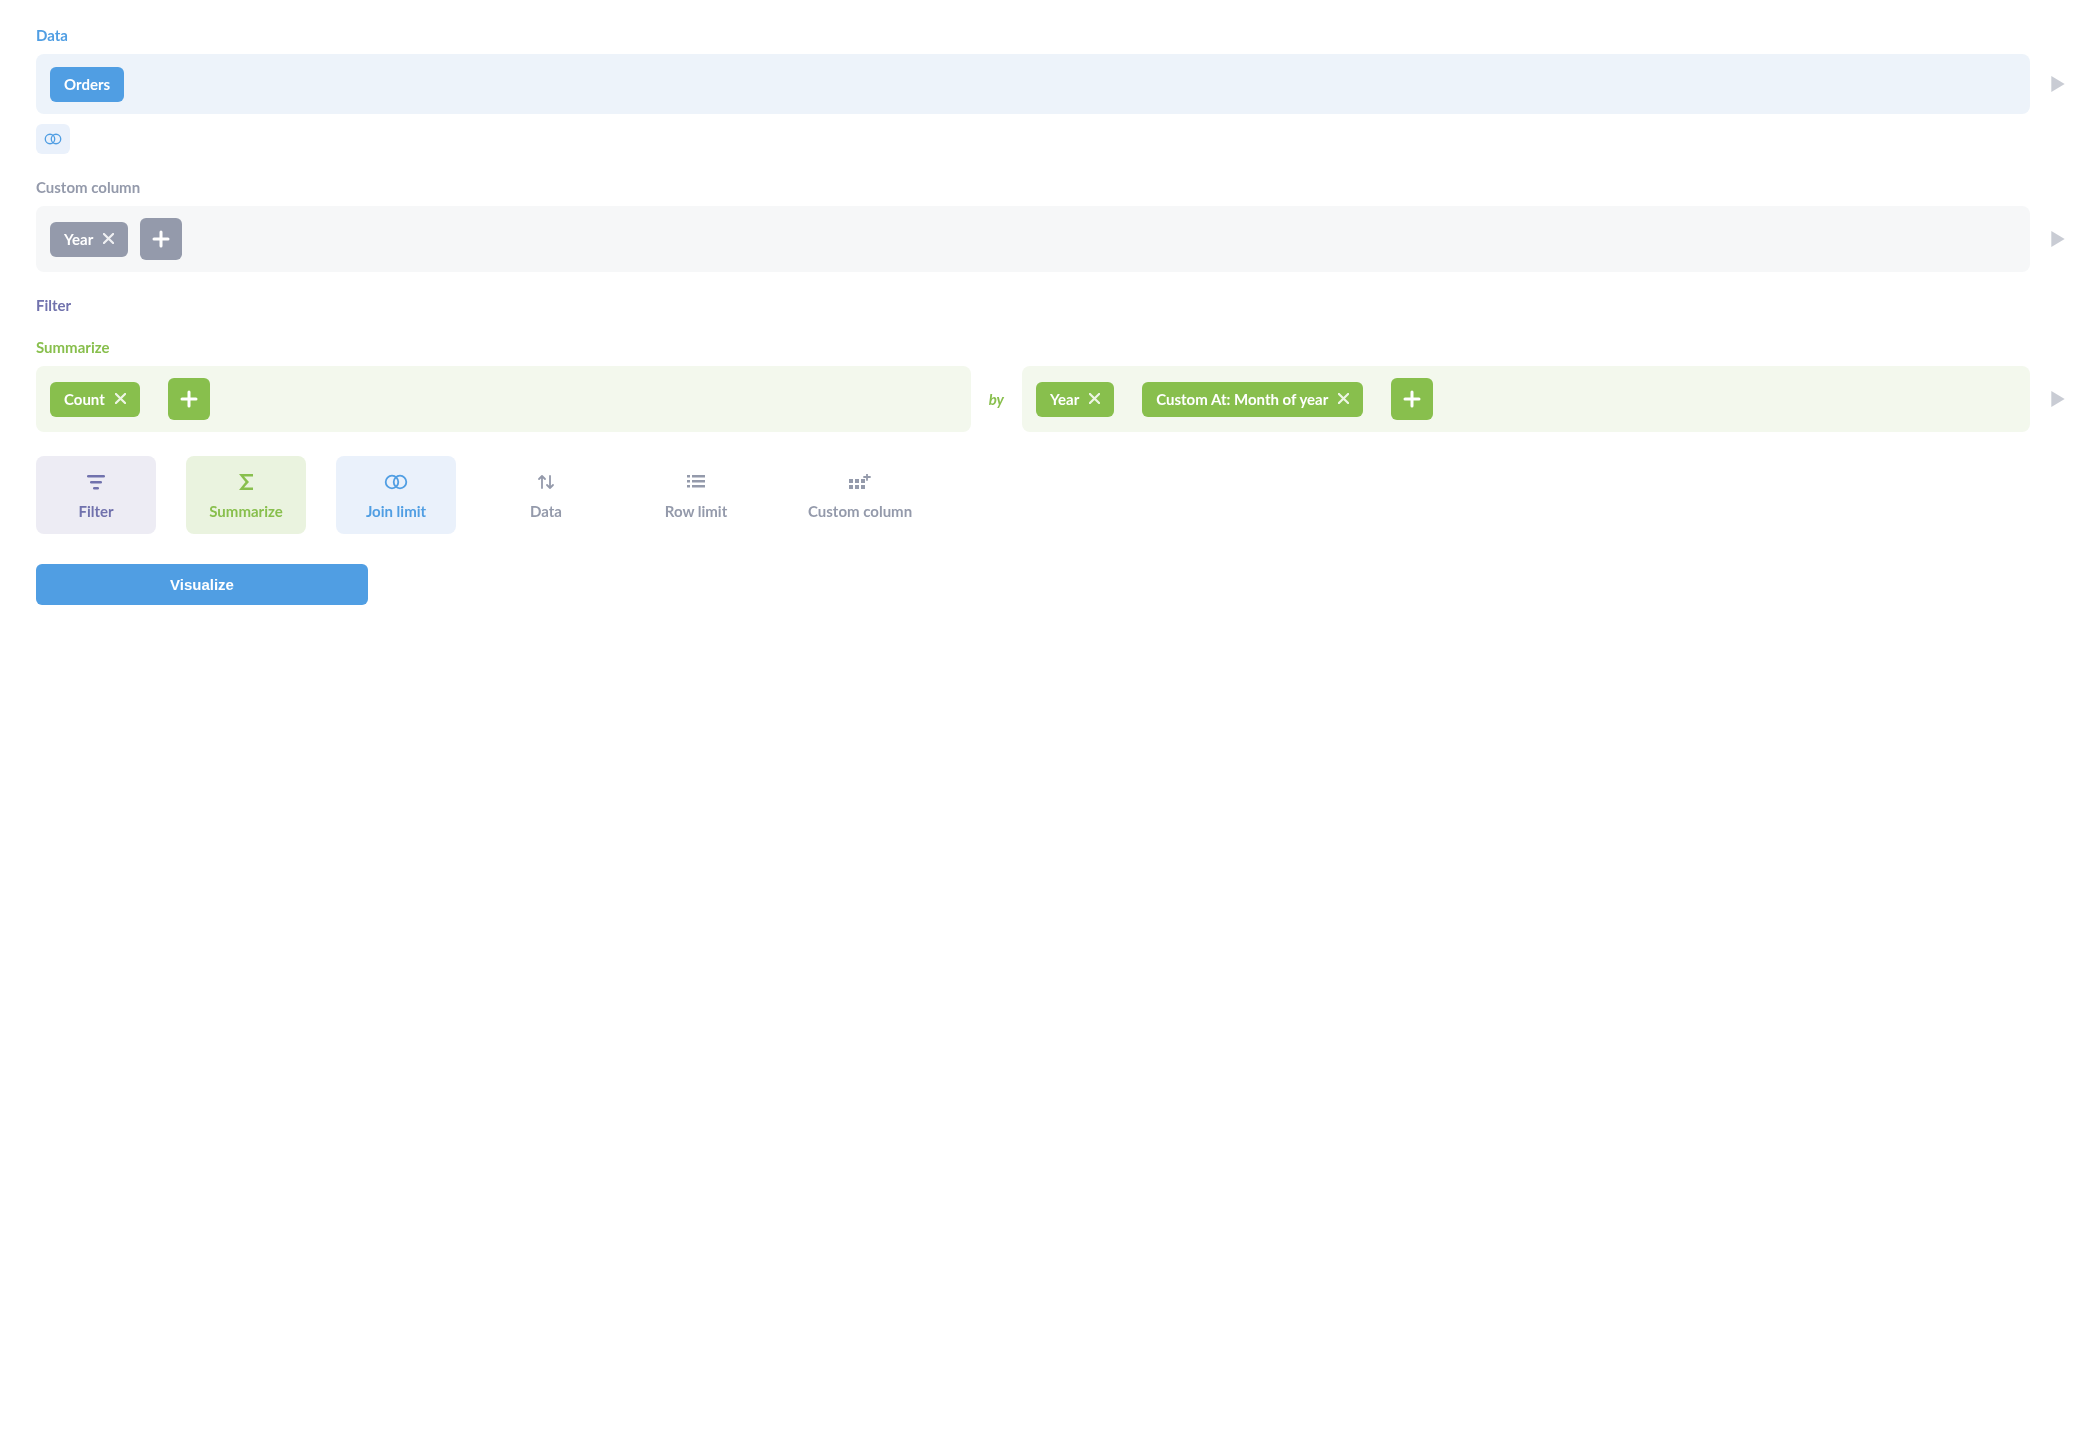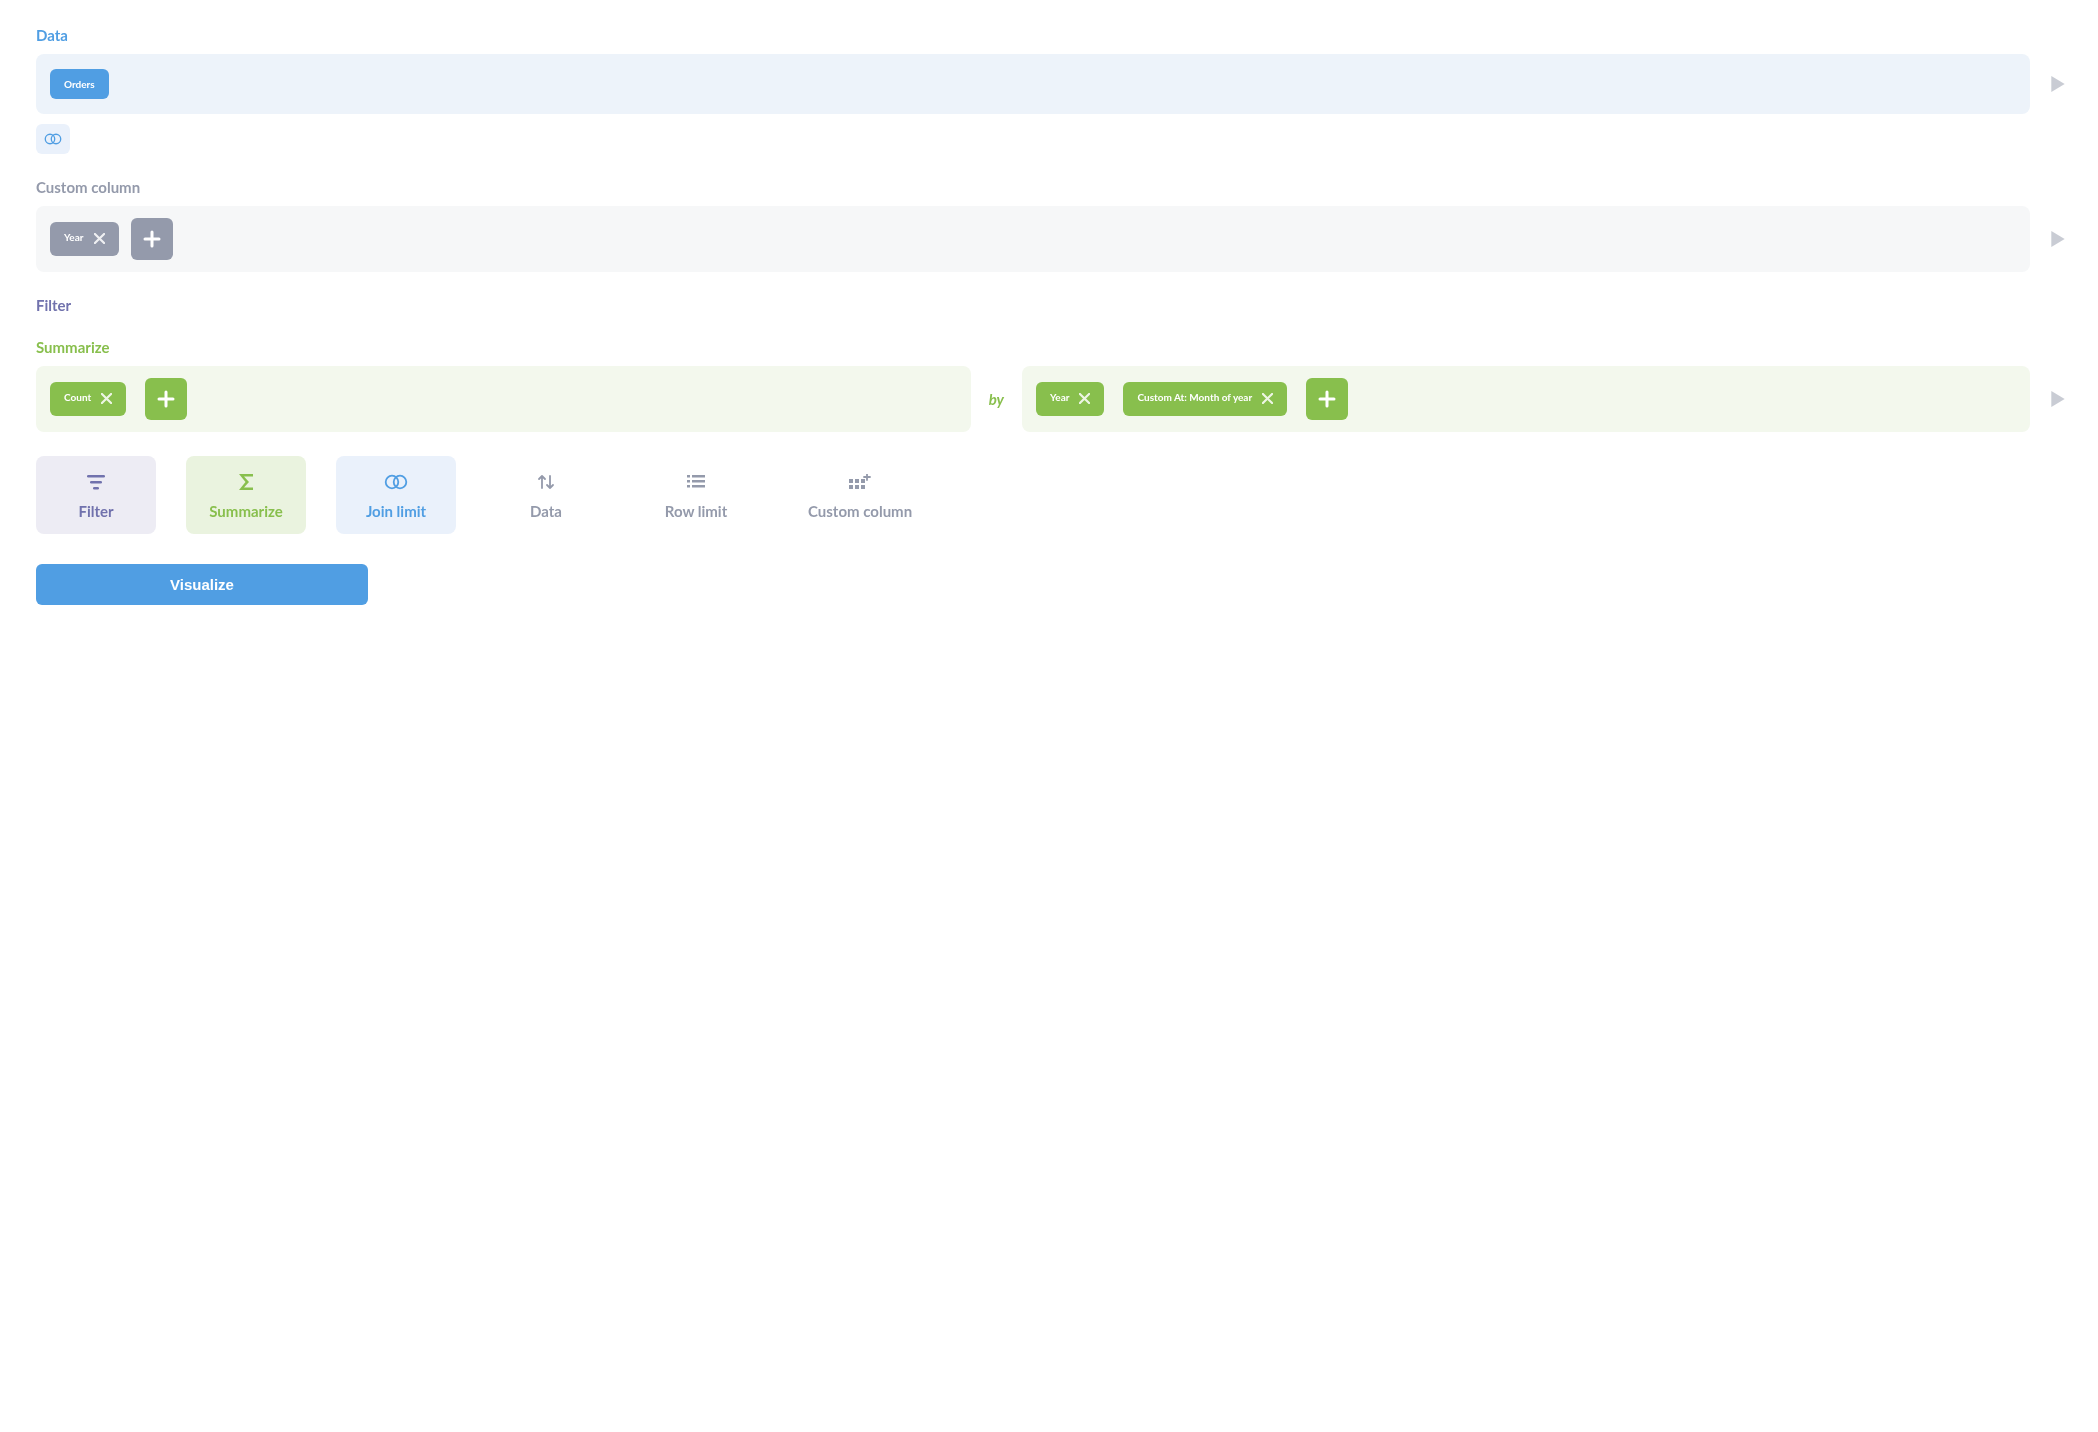--- a/index.html
+++ b/index.html
@@ -36,26 +36,26 @@
     align-items: center;
     gap: 12px;
     min-height: 60px;
   }
   .well-data      { background: #edf3fa; }
   .well-custom    { background: #f6f7f8; }
   .well-filter    { background: #eeeef4; }
 
   .chip {
     display: inline-flex;
-    align-items: flex-start;
+    align-items: center;
     gap: 10px;
     padding: 10px 14px;
     border-radius: 6px;
     font-weight: 700;
-    font-size: 10px;
+    font-size: 15px;
     color: #fff;
     cursor: pointer;
     line-height: 1;
   }
   .chip .x {
     opacity: .85;
     font-size: 14px;
   }
   .chip-blue   { background: #509ee3; }
   .chip-gray   { background: #949aab; }
@@ -90,21 +90,21 @@
     display: flex; align-items: center; justify-content: center;
     cursor: pointer;
   }
 
   
   .summ-row { display:flex; align-items:center; gap:18px; }
   .summ-left, .summ-right {
     border-radius: 8px;
     background: #f3f8ed;
     padding: 12px 14px;
-    display:flex; align-items:center; gap:19px;
+    display:flex; align-items:center; gap:28px;
     min-height:60px;
   }
   .summ-left  { flex: 0 0 46%; }
   .by-label { color:#88bf4d; font-weight:700; font-size:15px;font-style:italic; }
   .summ-right { flex: 1; }
 
   
   .actions {
     display:flex; gap:30px; margin-top: 8px; margin-bottom: 30px;
   }

